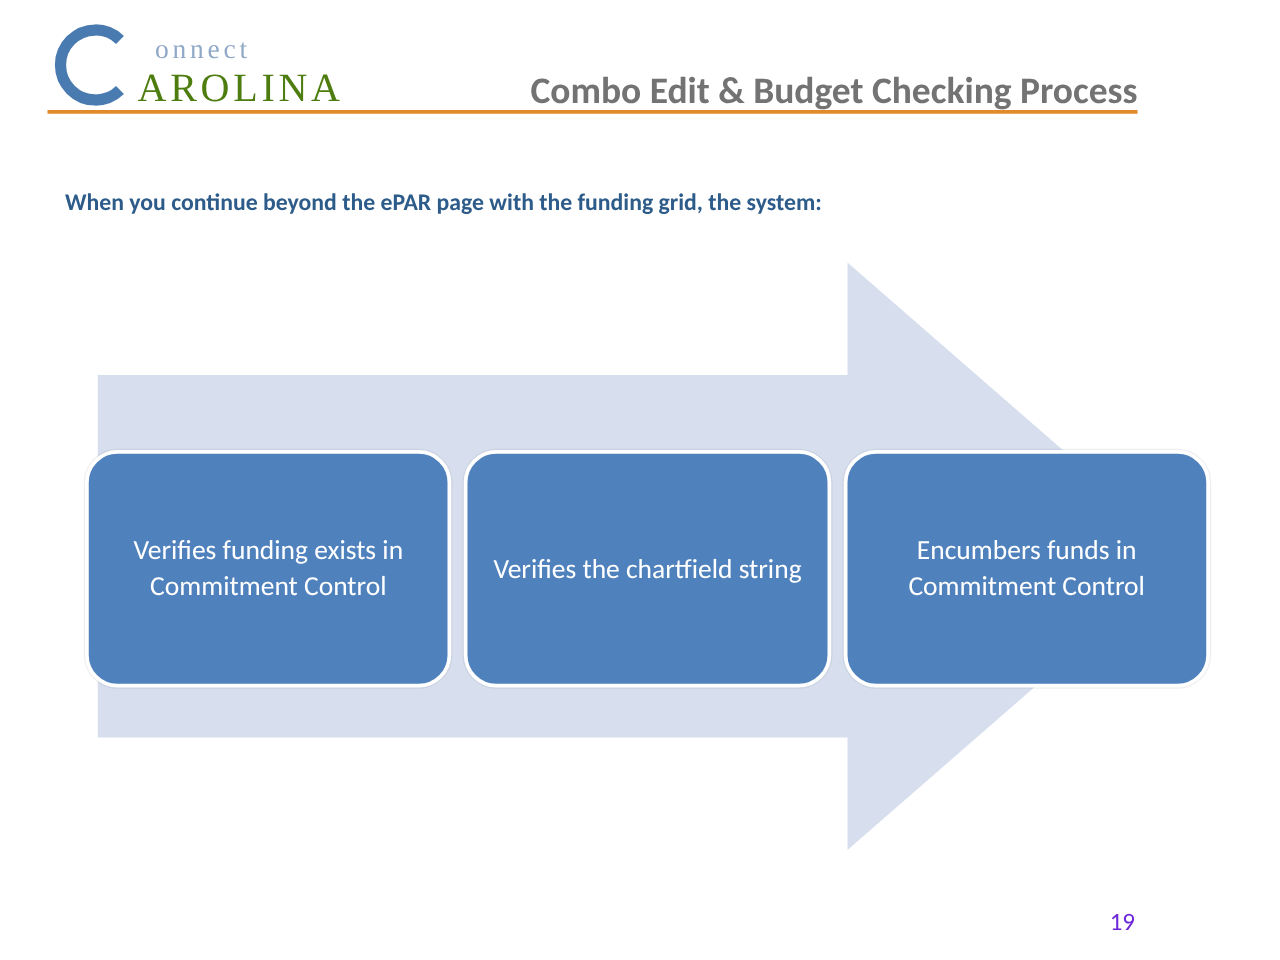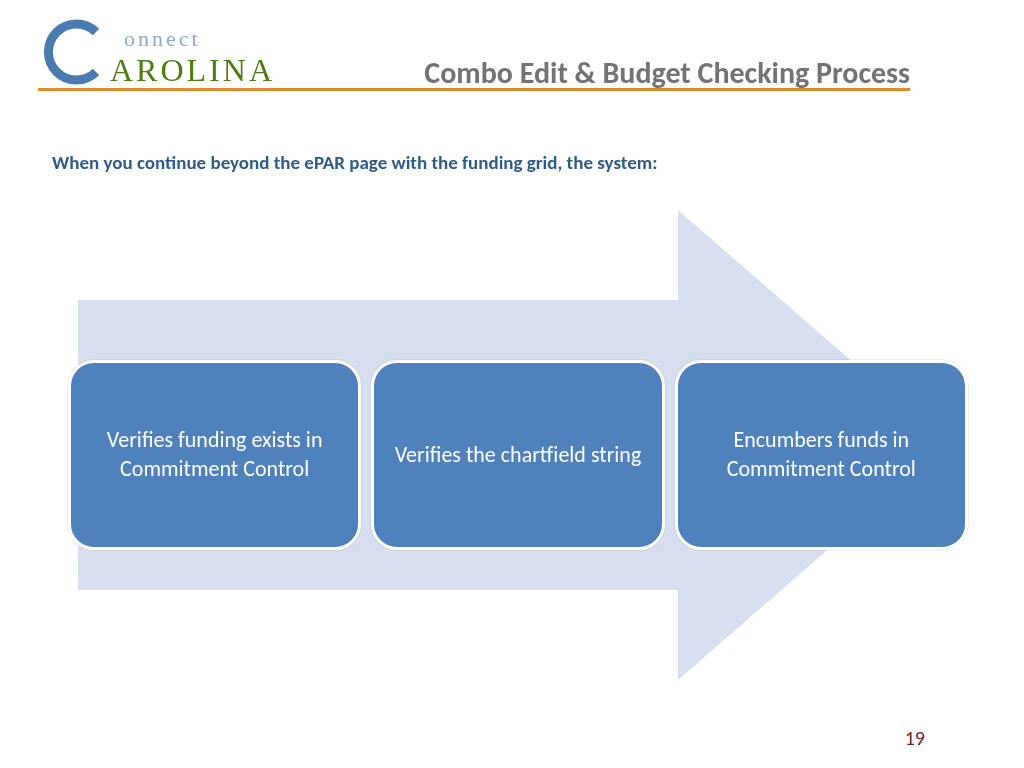--- a/index.html
+++ b/index.html
@@ -32,21 +32,21 @@
     line-height: 1.3;
     display: flex;
     align-items: center;
     justify-content: center;
     text-align: center;
     padding: 14px 12px;
     box-shadow: 0 0 0 1px rgba(100,100,100,0.1);
   }
 
   
-  .pagenum { position: absolute; right: 23px; bottom: 18px; font-size: 20px; color: #7f1d1d; }
+  .pagenum { position: absolute; right: 40px; bottom: 18px; font-size: 20px; color: #6d28d9; }
   .logo-text { font-family: "Trajan Pro", "Times New Roman", serif; letter-spacing: 3px; }
   .logo-onnect { color: #8fa9c6; font-size: 22px; position: absolute; top: 8px; left: 86px; }
   .logo-arolina { color: #4d7c0f; font-size: 32px; font-weight: 400; position: absolute; top: 34px; left: 72px; }
 </style>
 </head>
 <body>
 
 <div class="slide">
 
   <div class="header">

